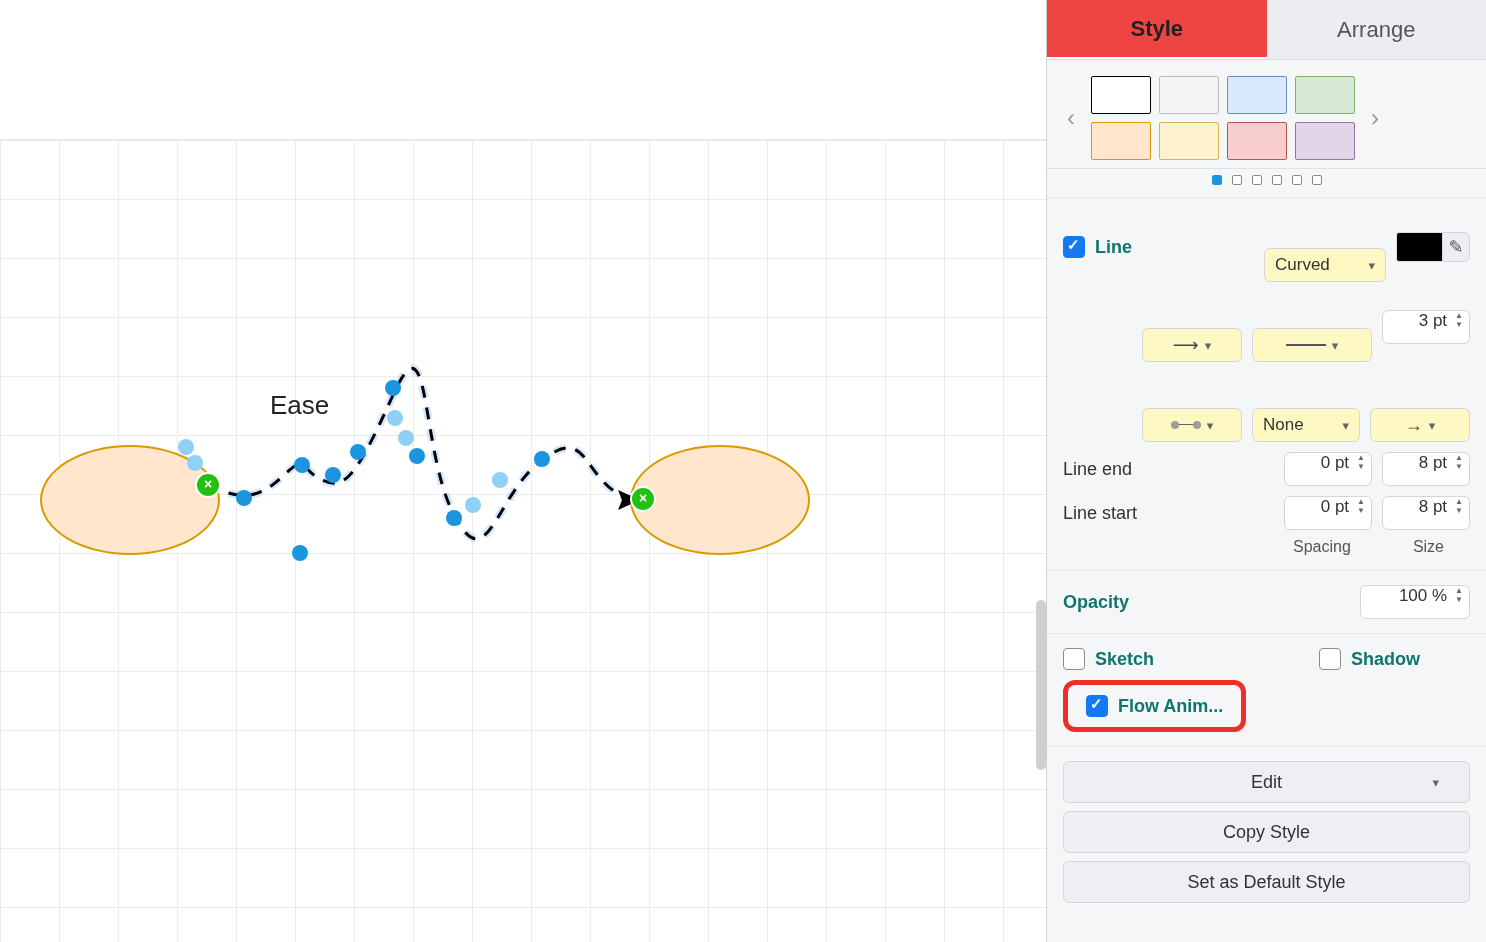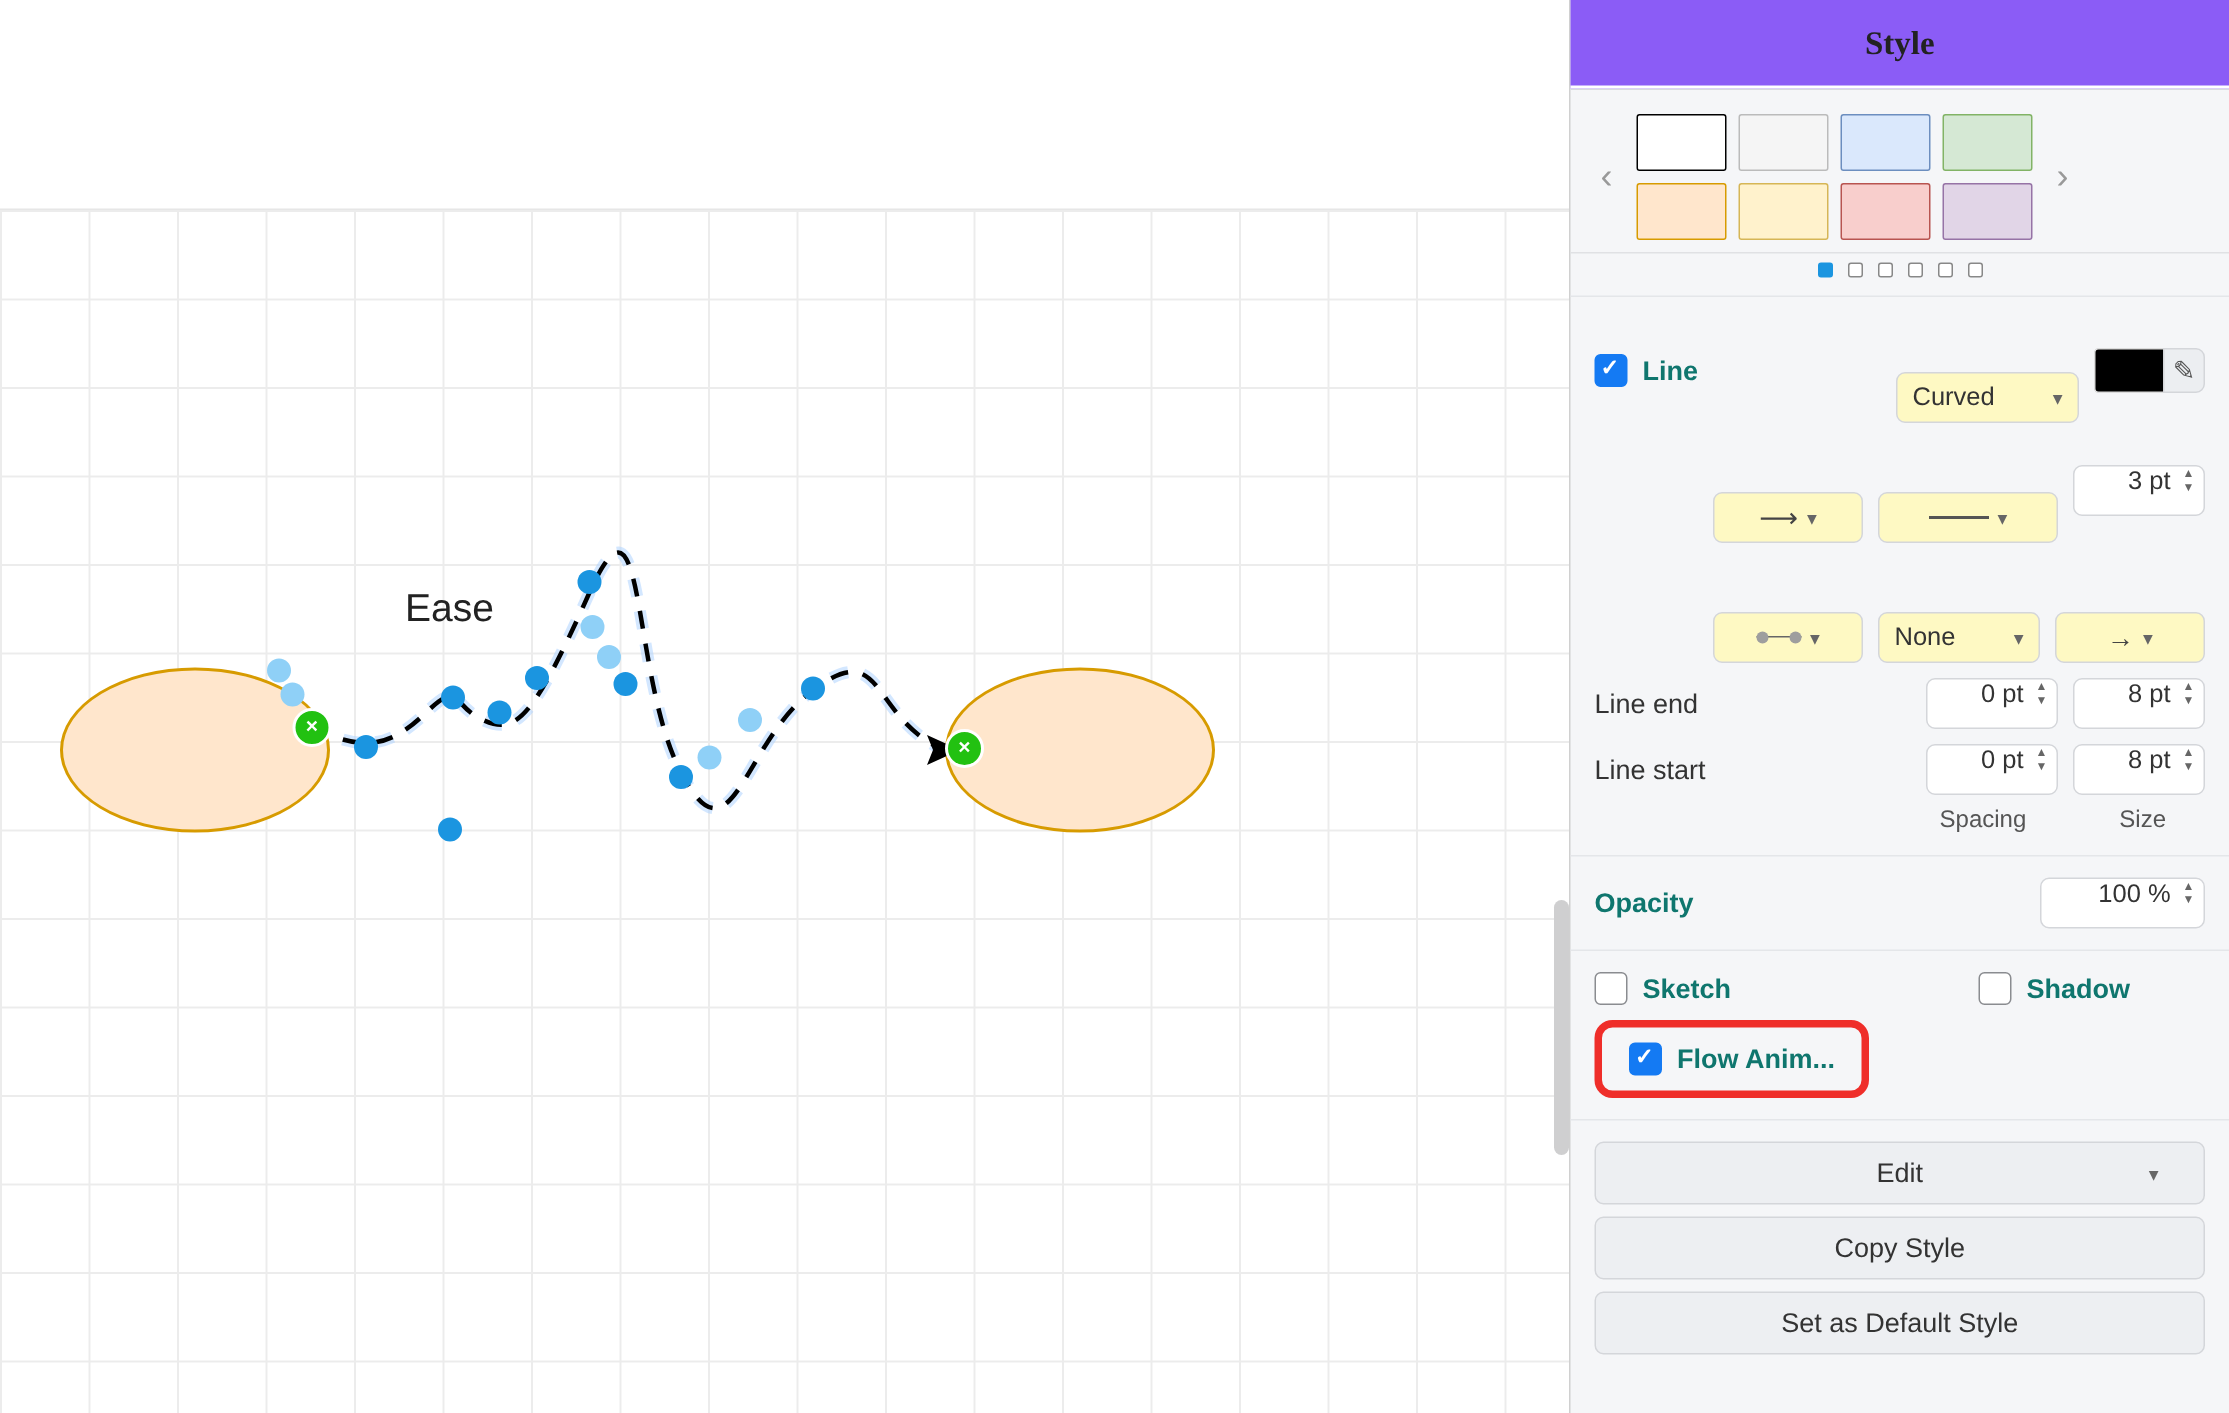--- a/index.html
+++ b/index.html
@@ -136,25 +136,24 @@
     .tab {
       flex: 1;
       display: flex;
       align-items: center;
       justify-content: center;
       font-size: 22px;
       color: #555;
       cursor: pointer;
     }
     .tab.active {
-      background: #8b5cf6;
+      background: #ef4444;
       font-weight: 600;
       color: #222;
       border-bottom: 2px solid #fff;
-      font-family: Liberation Serif, serif;
     }
 
     
     .swatch-area {
       padding: 16px 12px 8px 12px;
       display: flex;
       align-items: center;
       gap: 8px;
       border-bottom: 1px solid #e0e1e4;
     }
@@ -402,20 +401,21 @@
         <text class="x-in-dot" x="643" y="499">×</text>
       </svg>
     </div>
 
     <div class="scroll-hint"></div>
   </div>
 
   <div class="panel">
     <div class="tabs">
       <div class="tab active">Style</div>
+      <div class="tab">Arrange</div>
     </div>
 
     <div class="swatch-area">
       <div class="swatch-arrow">‹</div>
       <div class="swatch-grid">
         <div class="swatch" style="background:#ffffff;border-color:#000"></div>
         <div class="swatch" style="background:#f5f5f5;border-color:#bbbbbb"></div>
         <div class="swatch" style="background:#dae8fc;border-color:#6c8ebf"></div>
         <div class="swatch" style="background:#d5e8d4;border-color:#82b366"></div>
         <div class="swatch" style="background:#ffe6cc;border-color:#d79b00"></div>

